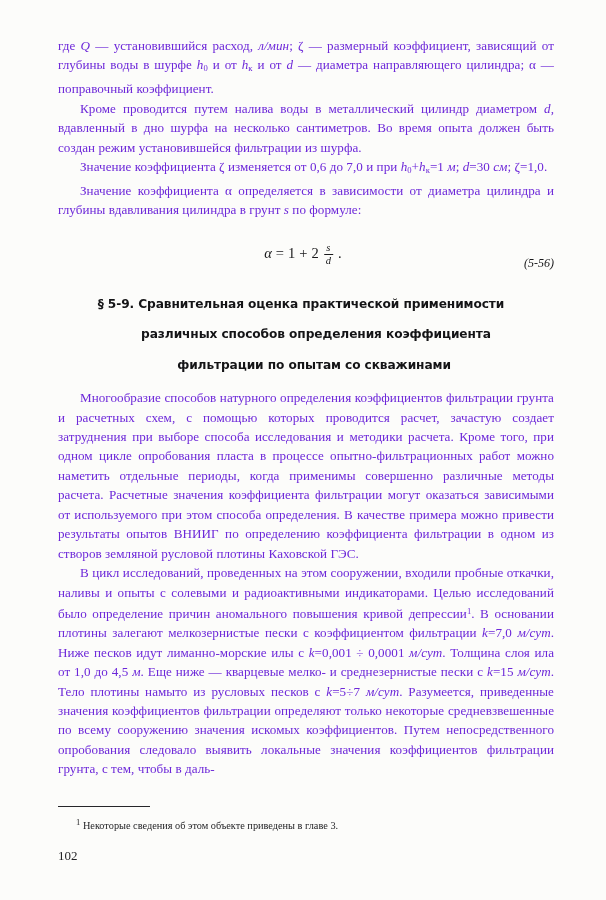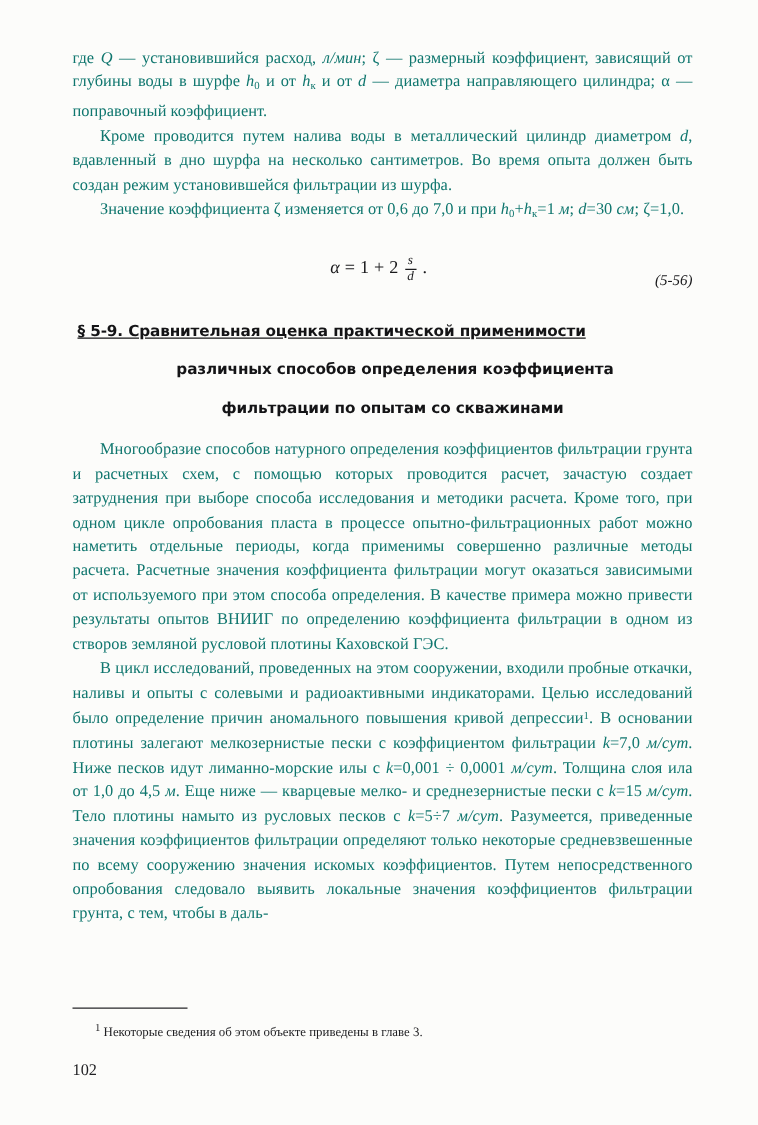--- a/index.html
+++ b/index.html
@@ -21,21 +21,21 @@
     background: #fcfcfa;
     box-sizing: border-box;
     padding: 36px 52px 0 58px;
   }
   .body-text {
     font-size: 13.1px;
     line-height: 19.45px;
     text-align: justify;
     text-justify: inter-word;
     letter-spacing: 0.05px;
-    color: #0f766e;
+    color: #6d28d9;
     margin: 0;
   }
   .para {
     margin: 0;
     text-indent: 22px;
   }
   .para.no-indent {
     text-indent: 0;
   }
   i, .it {
@@ -102,22 +102,21 @@
     font-weight: bold;
     font-size: 12.2px;
     line-height: 17.4px;
     margin: 22px 0 14px 0;
     padding: 0 14px 0 4px;
     color: #141416;
     letter-spacing: -0.1px;
   }
   .section-heading .hl1 {
     display: block;
-    text-align: left;
-    text-decoration: underline;
+    text-align: center;
   }
   .section-heading .hl2,
   .section-heading .hl3 {
     display: block;
     text-align: center;
     padding-left: 30px;
     margin-top: 13px;
   }
   .section-heading .hl3 {
     padding-left: 26px;
@@ -161,20 +160,23 @@
   </p>
 
   <p class="body-text para">
     <span>Кроме проводится путем налива воды в металлический цилиндр диаметром </span><i>d</i><span>, вдавленный в дно шурфа на несколько сантиметров. Во время опыта должен быть создан режим установившейся фильтрации из шурфа.</span>
   </p>
 
   <p class="body-text para">
     <span>Значение коэффициента ζ изменяется от 0,6 до 7,0 и при </span><i>h</i><span class="sub-up">0</span><span>+</span><i>h</i><span class="sub-up">к</span><span>=1 </span><i>м</i><span>; </span><i>d</i><span>=30 </span><i>см</i><span>; ζ=1,0.</span>
   </p>
 
+  <p class="body-text para">
+    <span>Значение коэффициента α определяется в зависимости от диаметра цилиндра и глубины вдавливания цилиндра в грунт </span><i>s</i><span> по формуле:</span>
+  </p>
 
   <div class="formula-row">
     <div class="formula">
       <i>α</i>
       <span>=</span>
       <span>1</span>
       <span>+</span>
       <span>2</span>
       <span class="frac">
         <span class="num">s</span>

